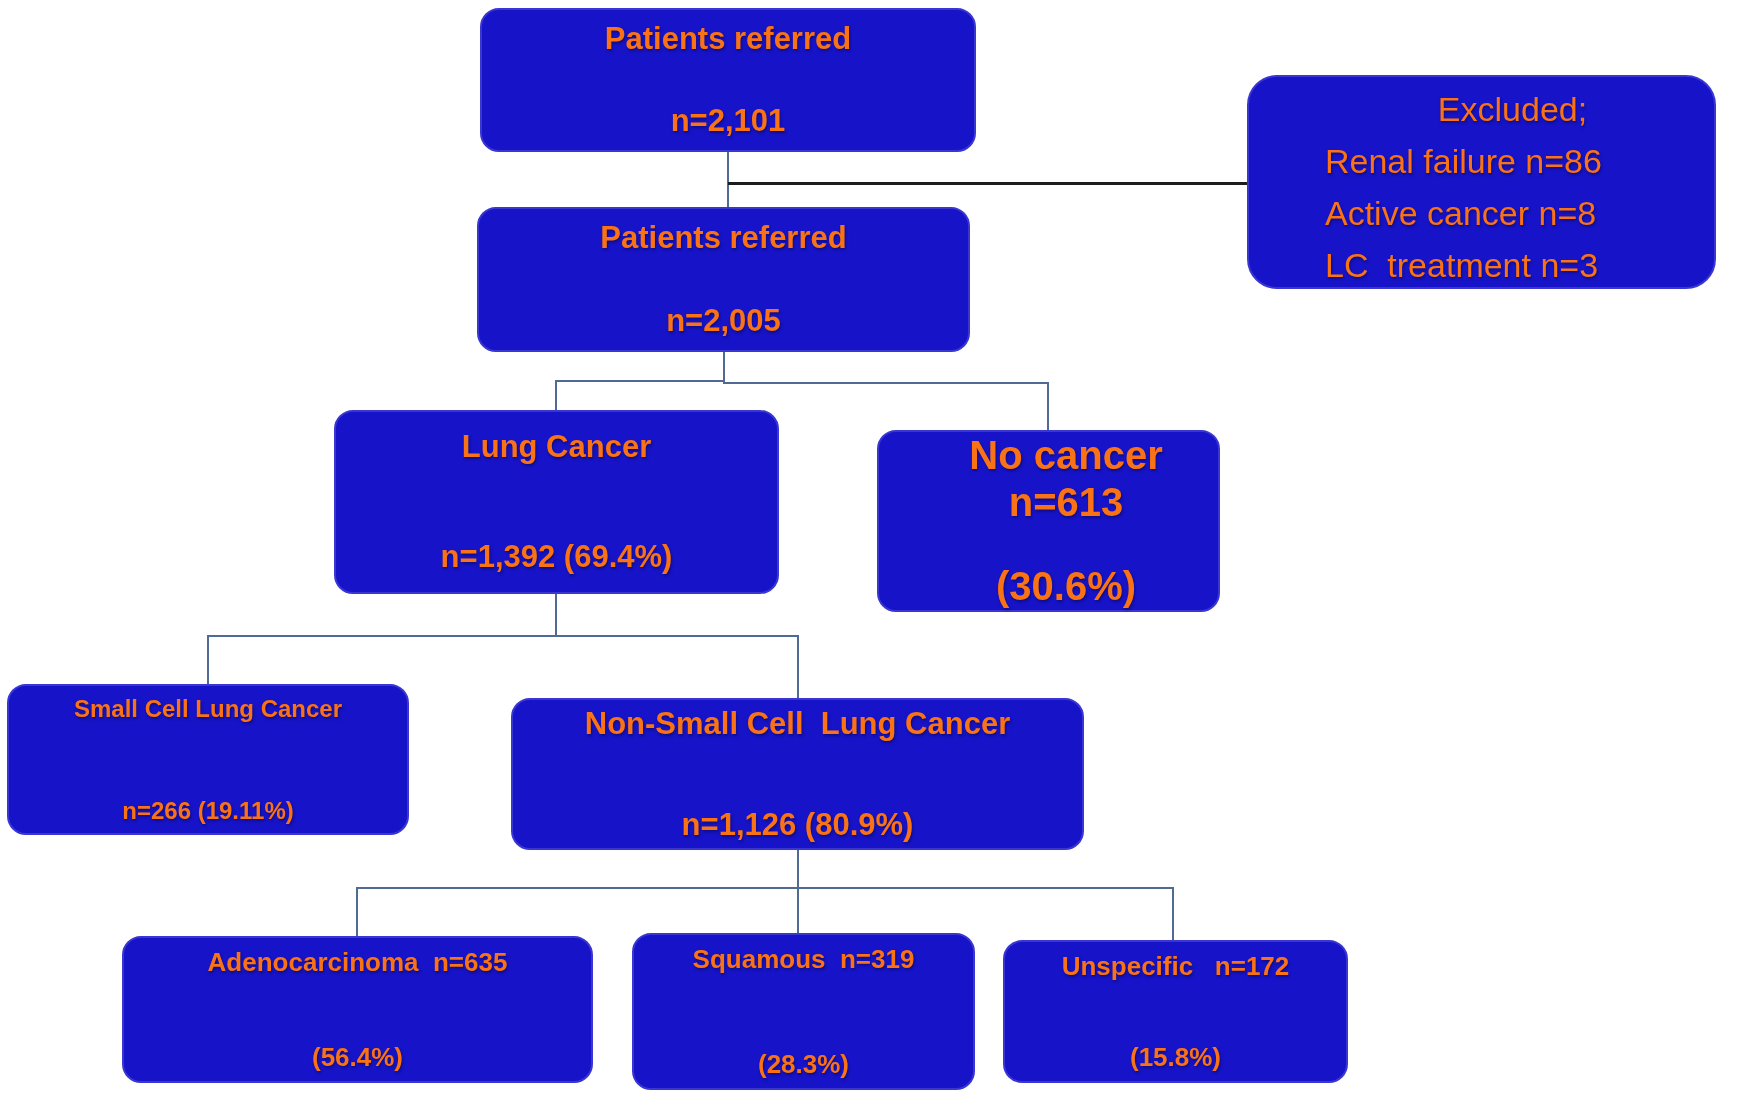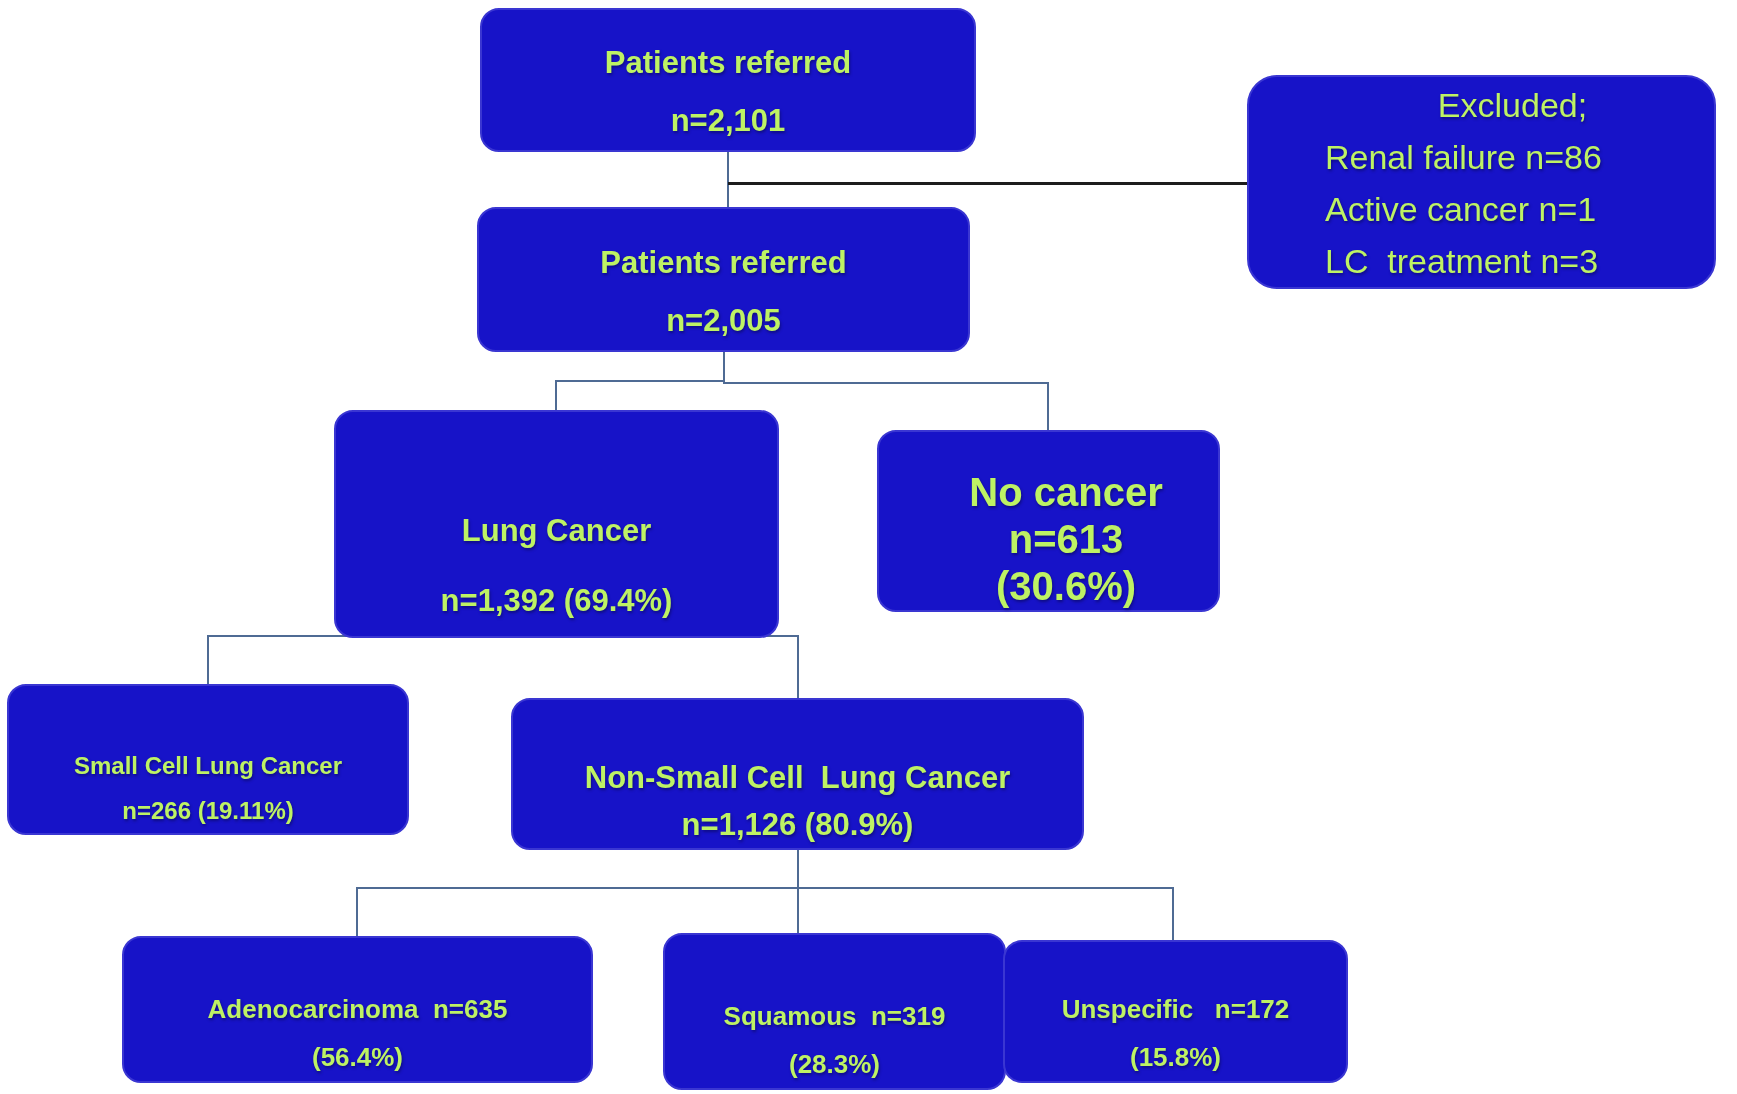--- a/index.html
+++ b/index.html
@@ -1,21 +1,21 @@
 <!DOCTYPE html>
 <html><head>
 <meta charset="utf-8">
 <style>
   html,body{margin:0;padding:0;background:#ffffff;}
   body{width:1737px;height:1094px;position:relative;overflow:hidden;
        font-family:"Liberation Sans",sans-serif;}
   .stage{position:absolute;left:0;top:0;width:1737px;height:1094px;background:#ffffff;}
   .box{position:absolute;box-sizing:border-box;background:#1713c8;border:2px solid #3a36d2;
-       border-radius:19px;color:#bef264;display:flex;flex-direction:column;align-items:center;
-       justify-content:flex-end;text-align:center;font-weight:bold;
+       border-radius:19px;color:#f97316;display:flex;flex-direction:column;align-items:center;
+       justify-content:space-between;text-align:center;font-weight:bold;
        text-shadow:1px 2px 3px rgba(0,0,20,0.38);}
   .box span{white-space:pre-wrap;display:block;width:100%;}
   .b-a,.b-c{font-size:31px;line-height:58px;}
   .b-d{font-size:31px;line-height:70px;}
   .b-e{font-size:40px;line-height:47px;padding-left:35px;}
   .b-f{font-size:24px;line-height:45px;}
   .b-g{font-size:31px;line-height:47px;}
   .b-h,.b-i,.b-j{font-size:26px;line-height:48px;}
   .b-x{font-size:34px;line-height:52px;font-weight:400;border-radius:30px;
        align-items:flex-start;padding:6px 14px 0 76px;text-align:left;}
@@ -50,30 +50,30 @@
   <div class="conn" style="left:1172px;top:887px;width:2px;height:54px"></div>
 
   <div class="box b-a" style="left:480px;top:8px;width:496px;height:144px">
     <span>Patients referred</span>
     <span>n=2,101</span>
   </div>
 
   <div class="box b-x" style="left:1247px;top:75px;width:469px;height:214px">
     <span>Excluded;</span>
     <span>Renal failure n=86</span>
-    <span>Active cancer n=1</span>
+    <span>Active cancer n=8</span>
     <span>LC  treatment n=3</span>
   </div>
 
   <div class="box b-c" style="left:477px;top:207px;width:493px;height:145px">
     <span>Patients referred</span>
     <span>n=2,005</span>
   </div>
 
-  <div class="box b-d" style="left:334px;top:410px;width:445px;height:228px">
+  <div class="box b-d" style="left:334px;top:410px;width:445px;height:184px">
     <span>Lung Cancer</span>
     <span>n=1,392 (69.4%)</span>
   </div>
 
   <div class="box b-e" style="left:877px;top:430px;width:343px;height:182px">
     <span>No cancer n=613</span>
     <span>(30.6%)</span>
   </div>
 
   <div class="box b-f" style="left:7px;top:684px;width:402px;height:151px">
@@ -84,21 +84,21 @@
   <div class="box b-g" style="left:511px;top:698px;width:573px;height:152px">
     <span>Non-Small Cell  Lung Cancer</span>
     <span>n=1,126 (80.9%)</span>
   </div>
 
   <div class="box b-h" style="left:122px;top:936px;width:471px;height:147px">
     <span>Adenocarcinoma  n=635</span>
     <span>(56.4%)</span>
   </div>
 
-  <div class="box b-i" style="left:663px;top:933px;width:343px;height:157px">
+  <div class="box b-i" style="left:632px;top:933px;width:343px;height:157px">
     <span>Squamous  n=319</span>
     <span>(28.3%)</span>
   </div>
 
   <div class="box b-j" style="left:1003px;top:940px;width:345px;height:143px">
     <span>Unspecific   n=172</span>
     <span>(15.8%)</span>
   </div>
 
 </div>

